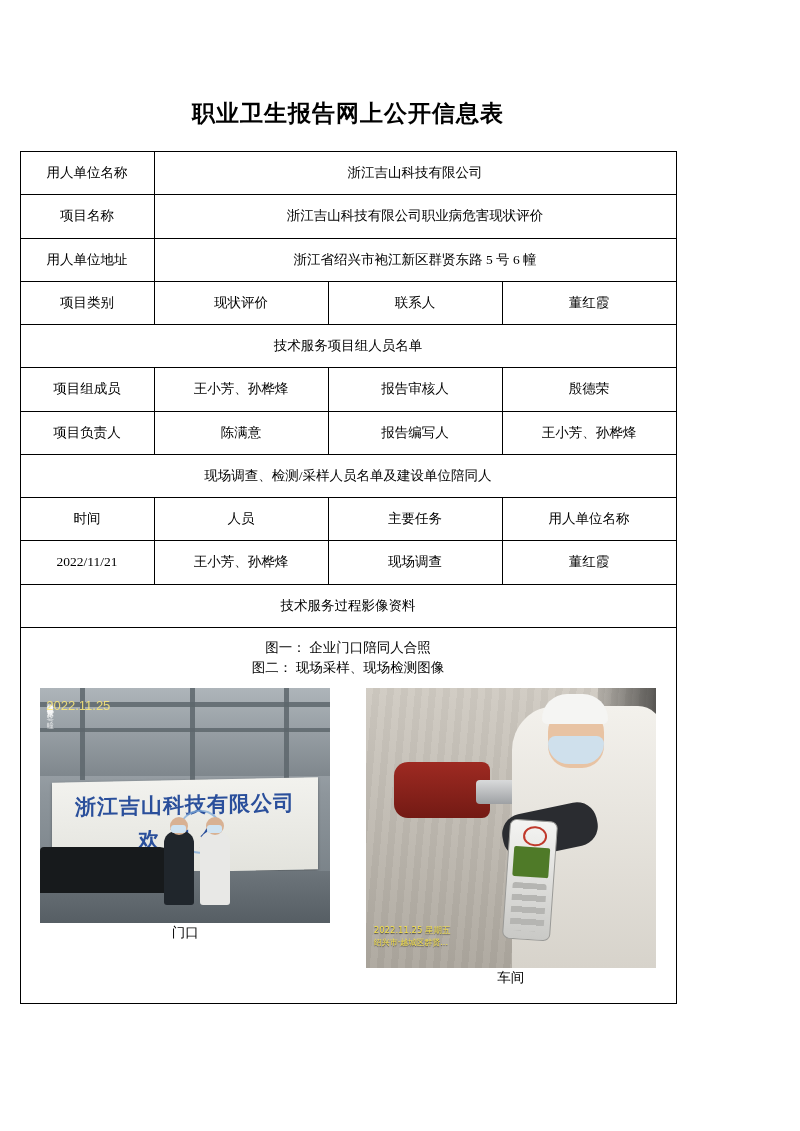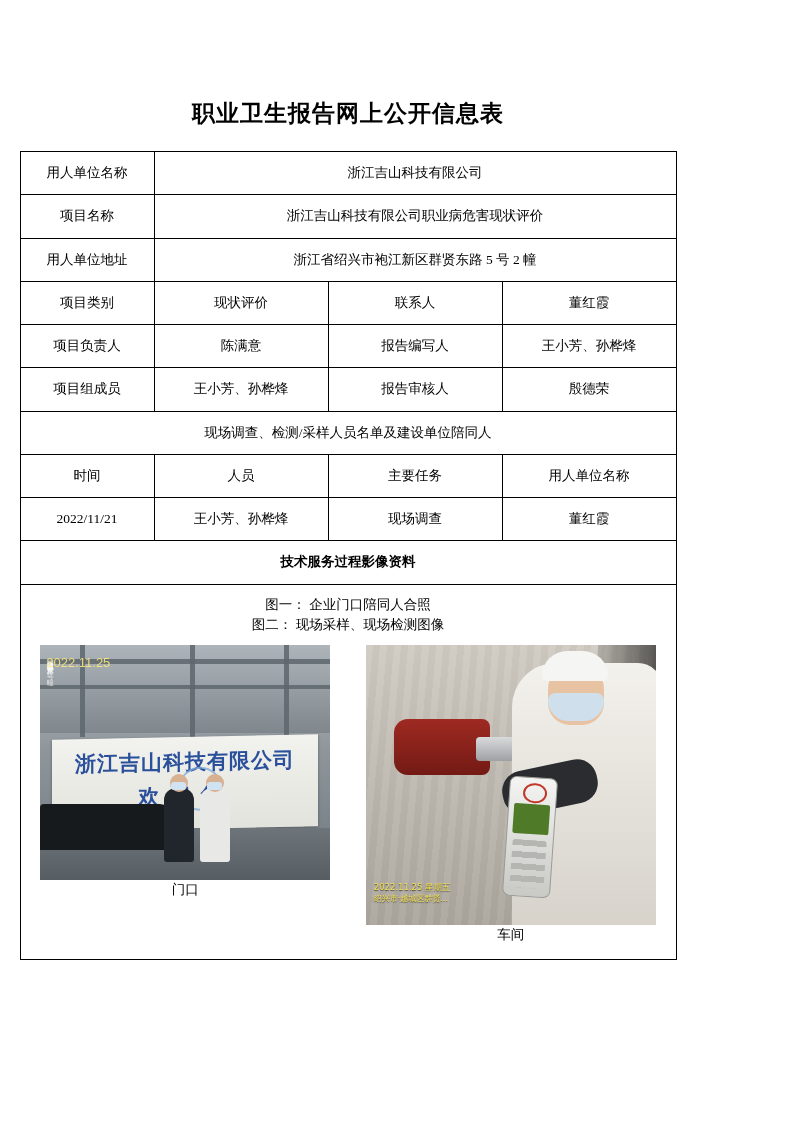--- a/index.html
+++ b/index.html
@@ -50,21 +50,20 @@
     width: 134px;
   }
   td.tall {
     padding: 13px 4px;
   }
   .section-row td {
     padding: 12px 4px;
   }
   .media-head td {
     padding: 12px 4px;
-    font-weight: bold;
   }
   .caption-cell {
     text-align: left;
     padding: 10px 12px 6px 12px !important;
     line-height: 1.75;
     font-size: 13.5px;
     border-bottom: none !important;
   }
   .photos-cell {
     padding: 4px 10px 14px 10px !important;
@@ -319,39 +318,42 @@
       <tr>
         <td class="label">用人单位名称</td>
         <td colspan="3">浙江吉山科技有限公司</td>
       </tr>
       <tr>
         <td class="label">项目名称</td>
         <td colspan="3">浙江吉山科技有限公司职业病危害现状评价</td>
       </tr>
       <tr>
         <td class="label">用人单位地址</td>
-        <td colspan="3">浙江省绍兴市袍江新区群贤东路 5 号 2 幢</td>
+        <td colspan="3">浙江省绍兴市袍江新区群贤东路 5 号 6 幢</td>
       </tr>
       <tr>
         <td class="label">项目类别</td>
         <td>现状评价</td>
         <td>联系人</td>
         <td>董红霞</td>
       </tr>
+      <tr class="section-row">
+        <td colspan="4" class="tall">技术服务项目组人员名单</td>
+      </tr>
+      <tr>
+        <td class="label">项目组成员</td>
+        <td>王小芳、孙桦烽</td>
+        <td>报告审核人</td>
+        <td>殷德荣</td>
+      </tr>
       <tr>
         <td class="label">项目负责人</td>
         <td>陈满意</td>
         <td>报告编写人</td>
         <td>王小芳、孙桦烽</td>
-      </tr>
-      <tr>
-        <td class="label">项目组成员</td>
-        <td>王小芳、孙桦烽</td>
-        <td>报告审核人</td>
-        <td>殷德荣</td>
       </tr>
       <tr class="section-row">
         <td colspan="4" class="tall">现场调查、检测/采样人员名单及建设单位陪同人</td>
       </tr>
       <tr>
         <td class="label">时间</td>
         <td>人员</td>
         <td>主要任务</td>
         <td>用人单位名称</td>
       </tr>

